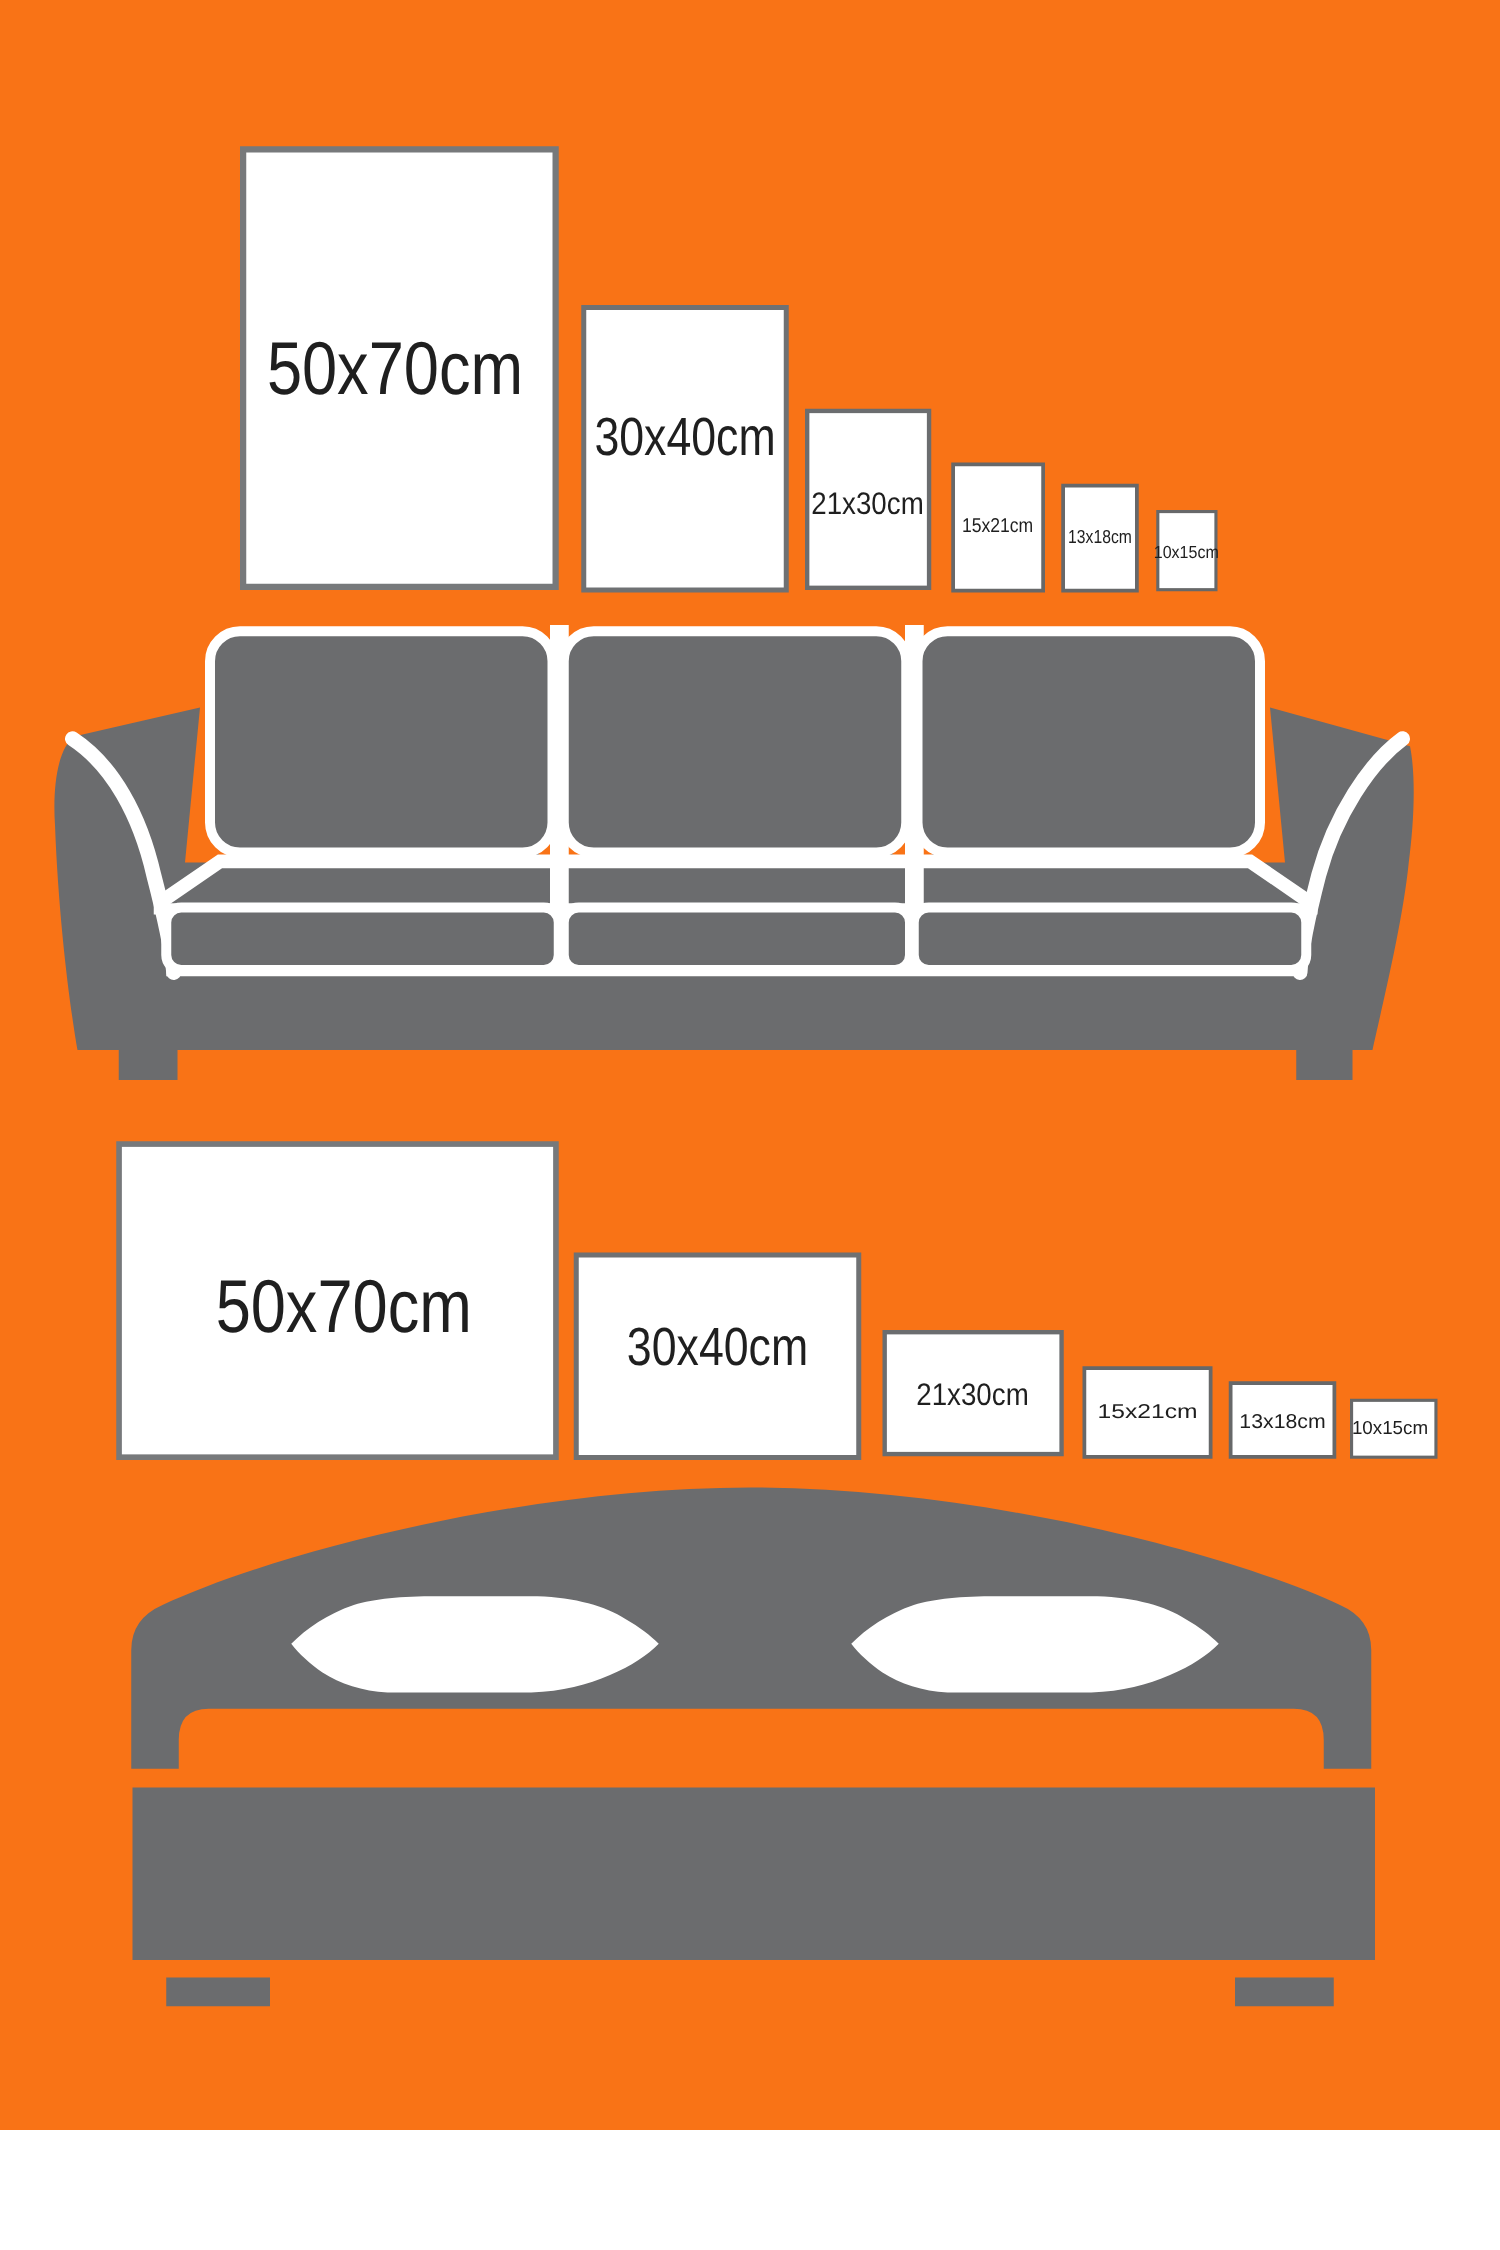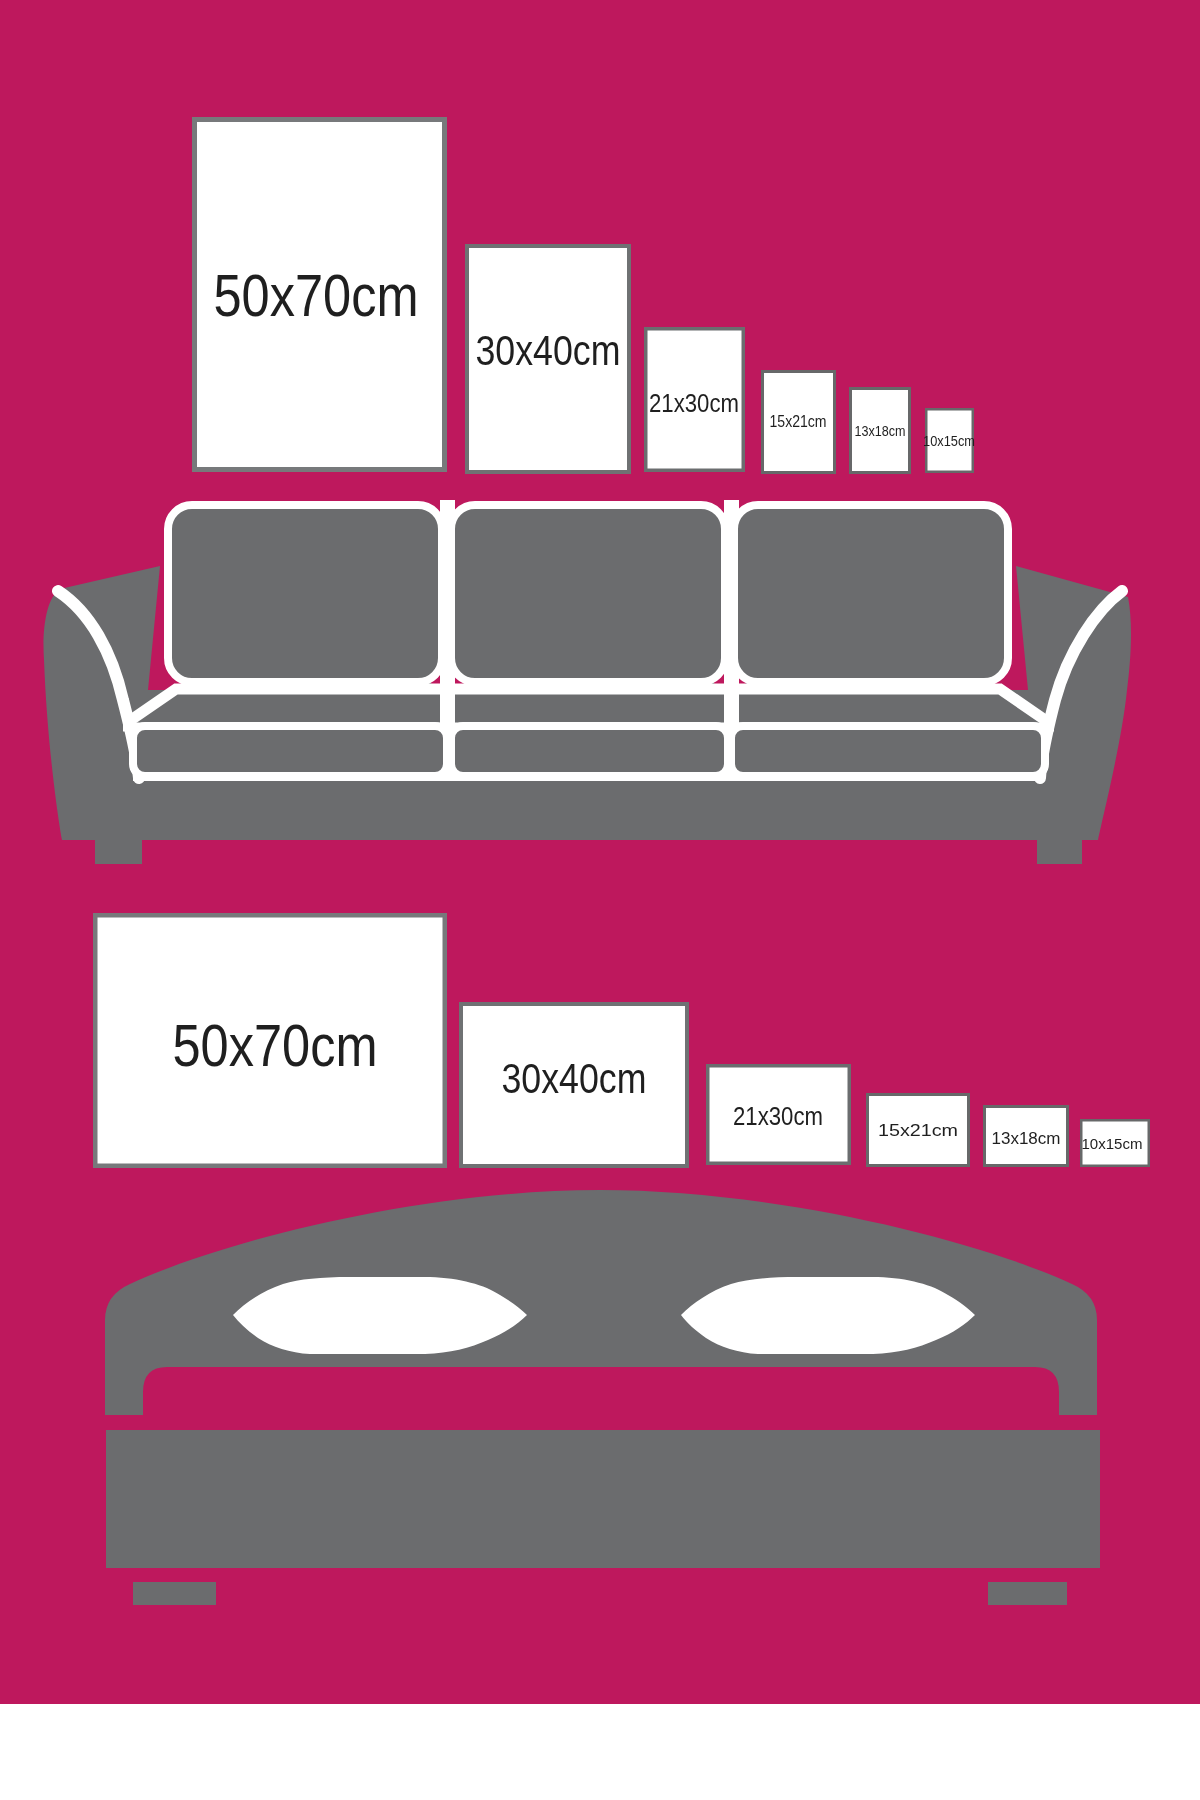--- a/index.html
+++ b/index.html
@@ -1,16 +1,16 @@
 <!DOCTYPE html>
 <html><head>
 <meta charset="utf-8">
 <style>
   html,body{margin:0;padding:0;background:#ffffff;}
-  .page{position:relative;width:1200px;height:1704px;background:#be185d;overflow:hidden;}
+  .page{position:relative;width:1200px;height:1704px;background:#f97316;overflow:hidden;}
   svg{position:absolute;left:0;top:0;}
   text{font-family:"Liberation Sans",sans-serif;fill:#1f1f1f;}
 </style>
 </head>
 <body>
 <div class="page">
 <svg width="1200" height="1800" viewBox="0 0 1200 1800" xmlns="http://www.w3.org/2000/svg">
 
   <g>
     <rect x="194.5" y="119.5" width="250" height="350" fill="#ffffff" stroke="#77797b" stroke-width="5"></rect>

